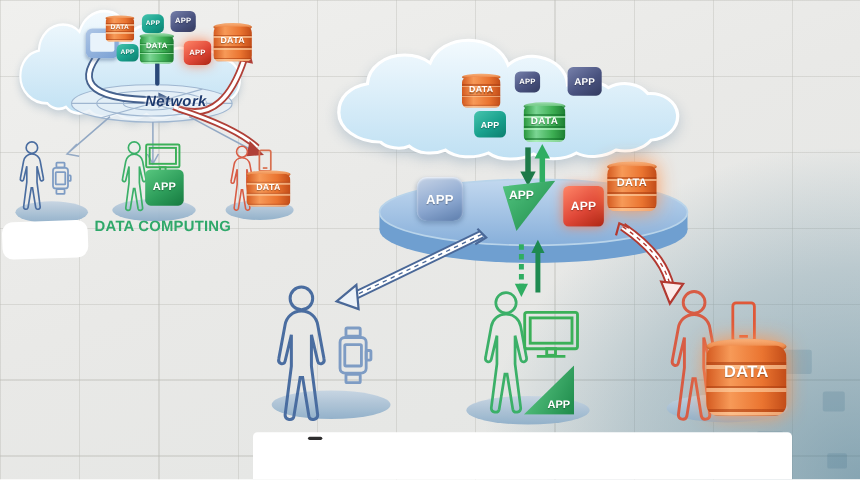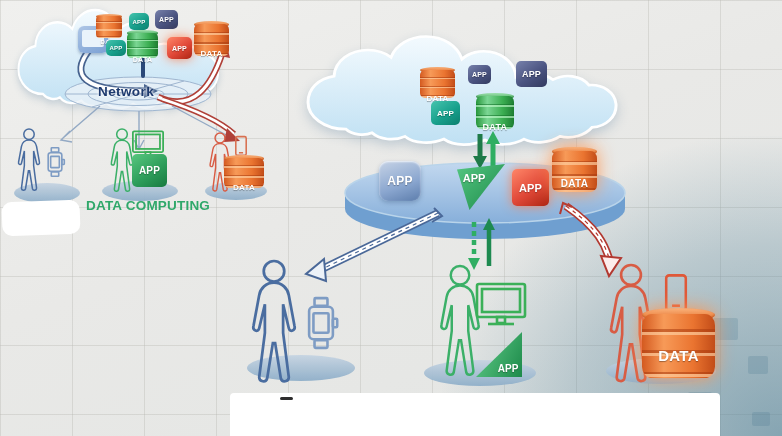--- a/index.html
+++ b/index.html
@@ -22,21 +22,21 @@
   .c-navy{background:linear-gradient(145deg,#7781ab,var(--app-navy) 55%,#333b60);}
   .c-red{background:linear-gradient(145deg,#ff8668,var(--app-red) 55%,#ad2513);box-shadow:0 0 11px rgba(255,120,70,.85);}
   .c-blue{background:linear-gradient(160deg,#c6d3e6,var(--app-blue) 60%,#5c7dac);border-radius:9px;
     box-shadow:inset 0 1px 2px rgba(255,255,255,.8),0 2px 4px rgba(60,90,130,.35);}
   .c-green{background:linear-gradient(145deg,#58c77f,var(--app-green) 55%,#177a40);}
   
   .cyl{position:absolute;}
   .cyl .cbody{position:absolute;left:0;right:0;top:9%;bottom:0;border-radius:14%/18%;}
   .cyl .ctop{position:absolute;left:0;right:0;top:0;height:20%;border-radius:50%;}
   .cyl .clabel{position:absolute;left:0;right:0;top:32%;text-align:center;color:#fff;font-weight:bold;
-    text-shadow:0 1px 1px rgba(0,0,0,.35);letter-spacing:.3px;margin-top:17px;}
+    text-shadow:0 1px 1px rgba(0,0,0,.35);letter-spacing:.3px;}
   .cyl.orange .cbody{background:
     repeating-linear-gradient(to bottom, transparent 0 24%, rgba(168,58,14,.55) 24% 28%, rgba(255,210,165,.65) 28% 33%),
     linear-gradient(to right,#d45a20,#f79a58 30%,#ea7430 70%,#c24c18);}
   .cyl.orange .ctop{background:linear-gradient(#fbb47d,#e2661f);box-shadow:inset 0 -1px 2px rgba(150,50,10,.5);}
   .cyl.green .cbody{background:
     repeating-linear-gradient(to bottom, transparent 0 24%, rgba(16,110,40,.55) 24% 28%, rgba(200,255,210,.6) 28% 33%),
     linear-gradient(to right,#27963b,#7bd694 30%,#3cae52 70%,#1d7e32);}
   .cyl.green .ctop{background:linear-gradient(#a4e6b4,#2d9b44);box-shadow:inset 0 -1px 2px rgba(10,90,30,.5);}
   .glow{filter:drop-shadow(0 0 9px rgba(255,150,80,.95));}
   
@@ -288,19 +288,19 @@
 
   <div class="app-tri" style="left:476px;top:332px;width:46px;height:45px;font-size:10px;">
       <span>APP</span>
     </div>
   <div class="cyl orange glow" style="left:642px;top:308px;width:73px;height:70px;">
     <span class="ctop"></span>
       <span class="cbody"></span>
     <span class="clabel" style="font-size:15px;">DATA</span>
   </div>
 
-  <div class="lbl network-lbl" style="left:98px;top:84px;width:90px;text-align:left;">Network</div>
+  <div class="lbl network-lbl" style="left:98px;top:84px;width:90px;text-align:right;font-style:italic;">Network</div>
   <div class="lbl caption" style="left:86px;top:198px;width:170px;">DATA COMPUTING</div>
 
   <div class="patch" style="left:2px;top:201px;width:78px;height:34px;border-radius:10px;transform:rotate(-2deg);"></div>
   <div class="patch" style="left:230px;top:393px;width:490px;height:43px;border-radius:4px 4px 0 0;"></div>
   <div class="dash-mark" style="left:280px;top:397px;width:13px;height:3px;"></div>
 </div>
 
 </body></html>

